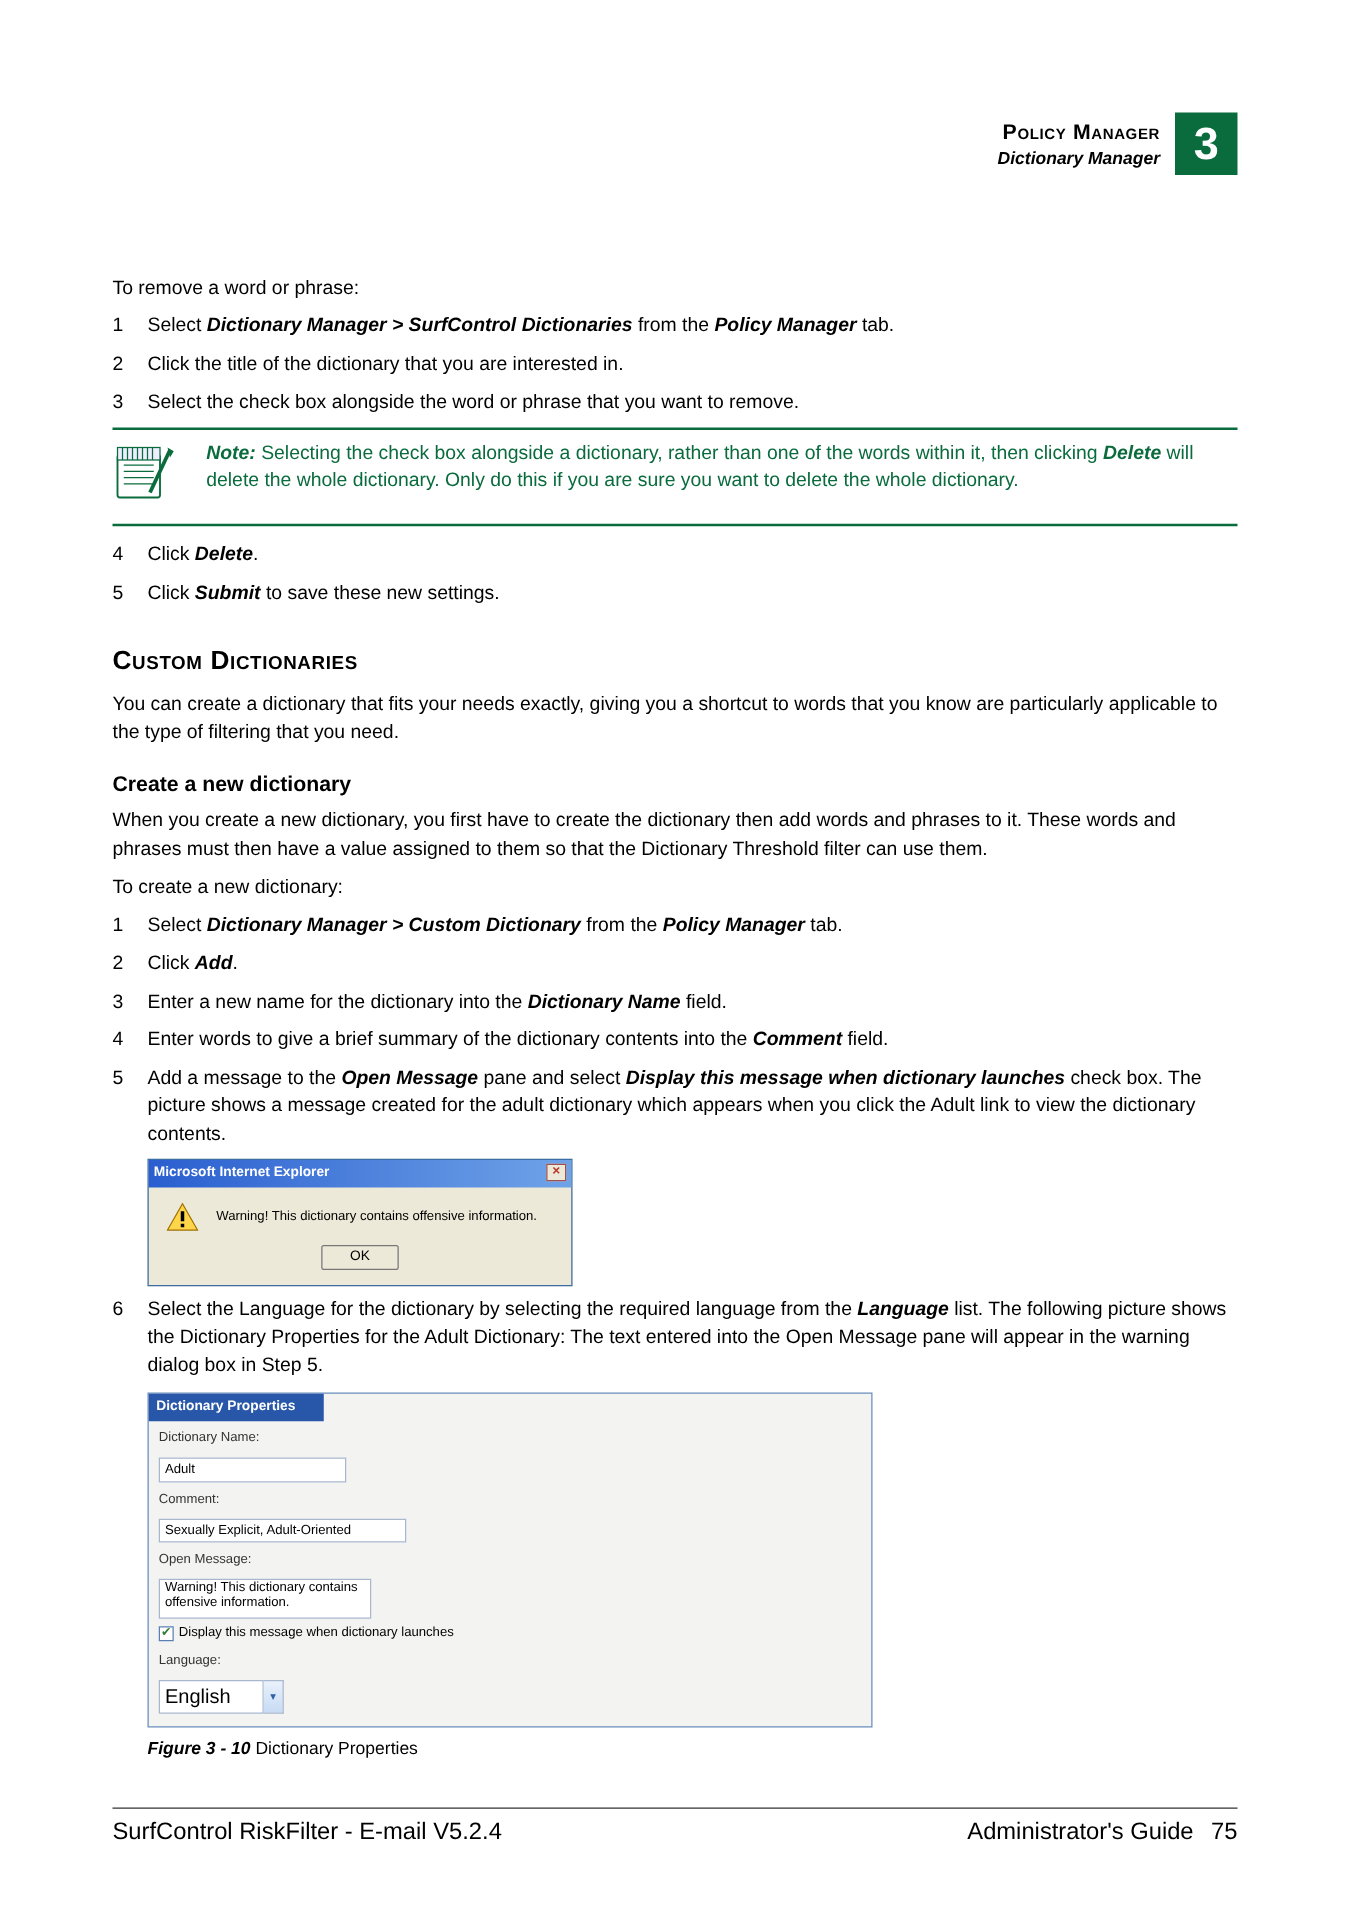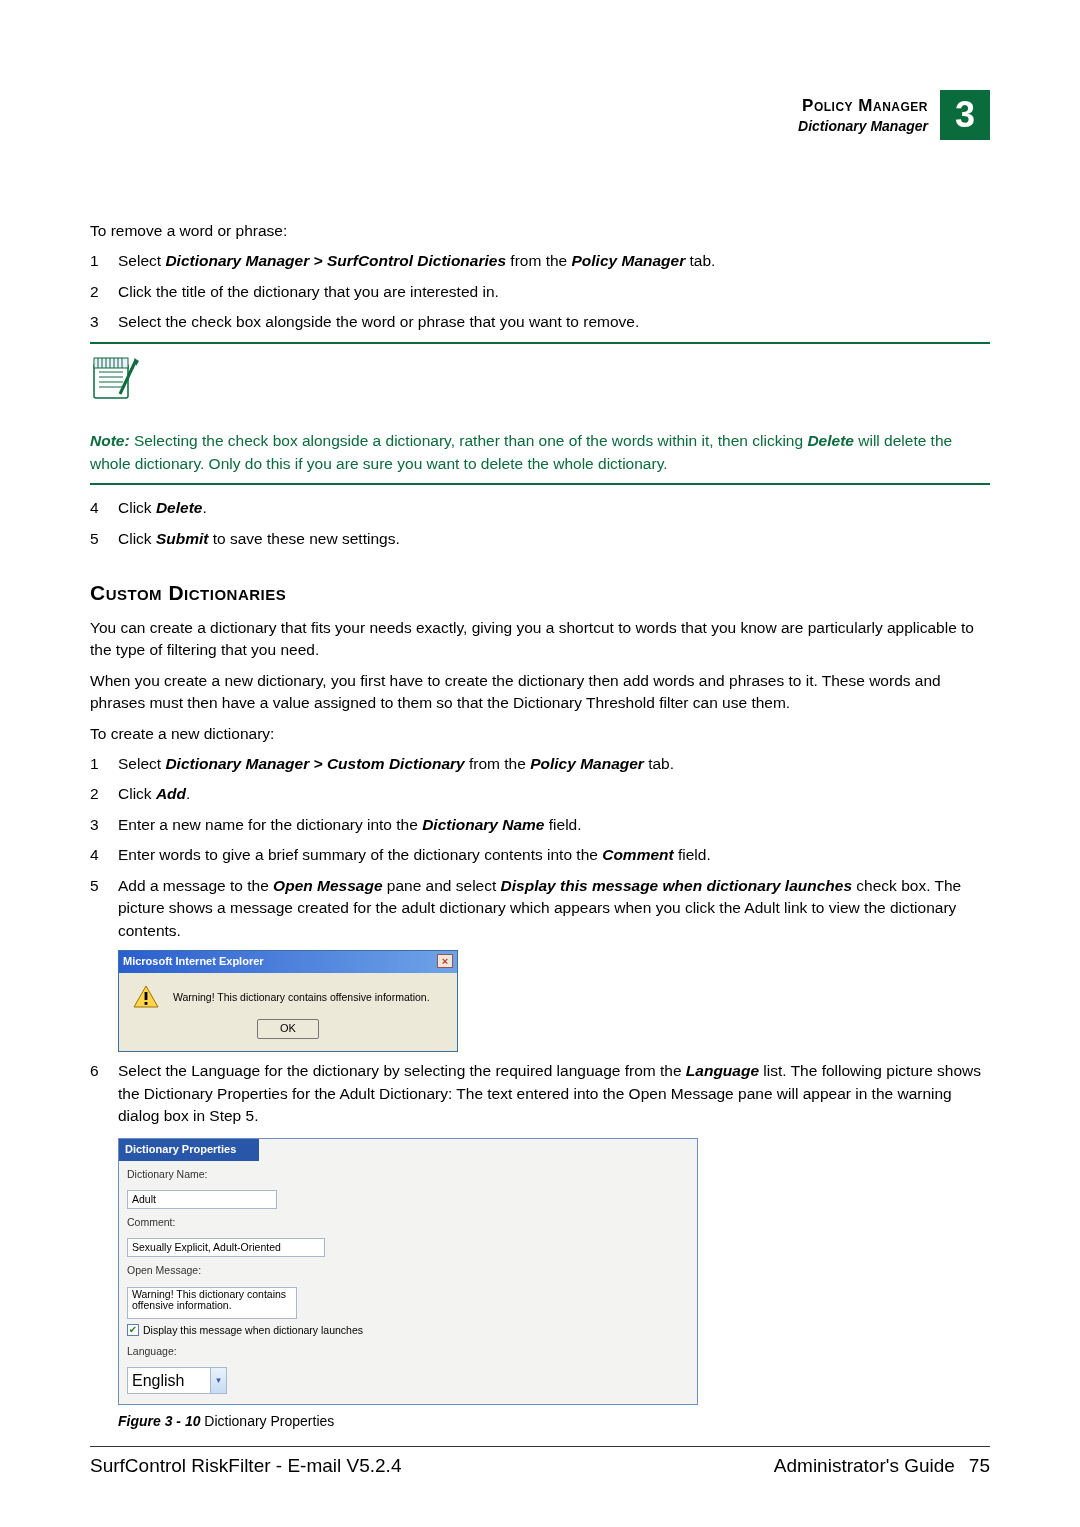--- a/index.html
+++ b/index.html
@@ -65,21 +65,20 @@
   .num-list li .txt { flex: 1; }
   .bold { font-weight: bold; font-style: italic; }
   .note-box {
     border-top: 2px solid #0a6b3d;
     border-bottom: 2px solid #0a6b3d;
     padding: 8px 0;
     display: flex;
     gap: 20px;
     margin: 8px 0 12px 0;
     align-items: flex-start;
-    flex-direction: column;
   }
   .note-icon { width: 55px; flex-shrink: 0; padding-top: 2px; }
   .note-text {
     flex: 1;
     color: #0a6b3d;
     font-size: 15.5px;
     line-height: 1.45;
   }
   .note-text .bold { color: #0a6b3d; }
   .h2 {
@@ -288,20 +287,21 @@
       </li>
       <li>
         <span class="num">5</span>
         <span class="txt"><span>Click </span><span class="bold">Submit</span><span> to save these new settings.</span></span>
       </li>
     </ol>
 
     <h2 class="h2">Custom Dictionaries</h2>
     <p class="para">You can create a dictionary that fits your needs exactly, giving you a shortcut to words that you know are particularly applicable to the type of filtering that you need.</p>
 
+    <h3 class="h3">Create a new dictionary</h3>
     <p class="para">When you create a new dictionary, you first have to create the dictionary then add words and phrases to it. These words and phrases must then have a value assigned to them so that the Dictionary Threshold filter can use them.</p>
     <p class="para">To create a new dictionary:</p>
 
     <ol class="num-list">
       <li>
         <span class="num">1</span>
         <span class="txt"><span>Select </span><span class="bold">Dictionary Manager &gt; Custom Dictionary</span><span> from the </span><span class="bold">Policy Manager</span><span> tab.</span></span>
       </li>
       <li>
         <span class="num">2</span>

